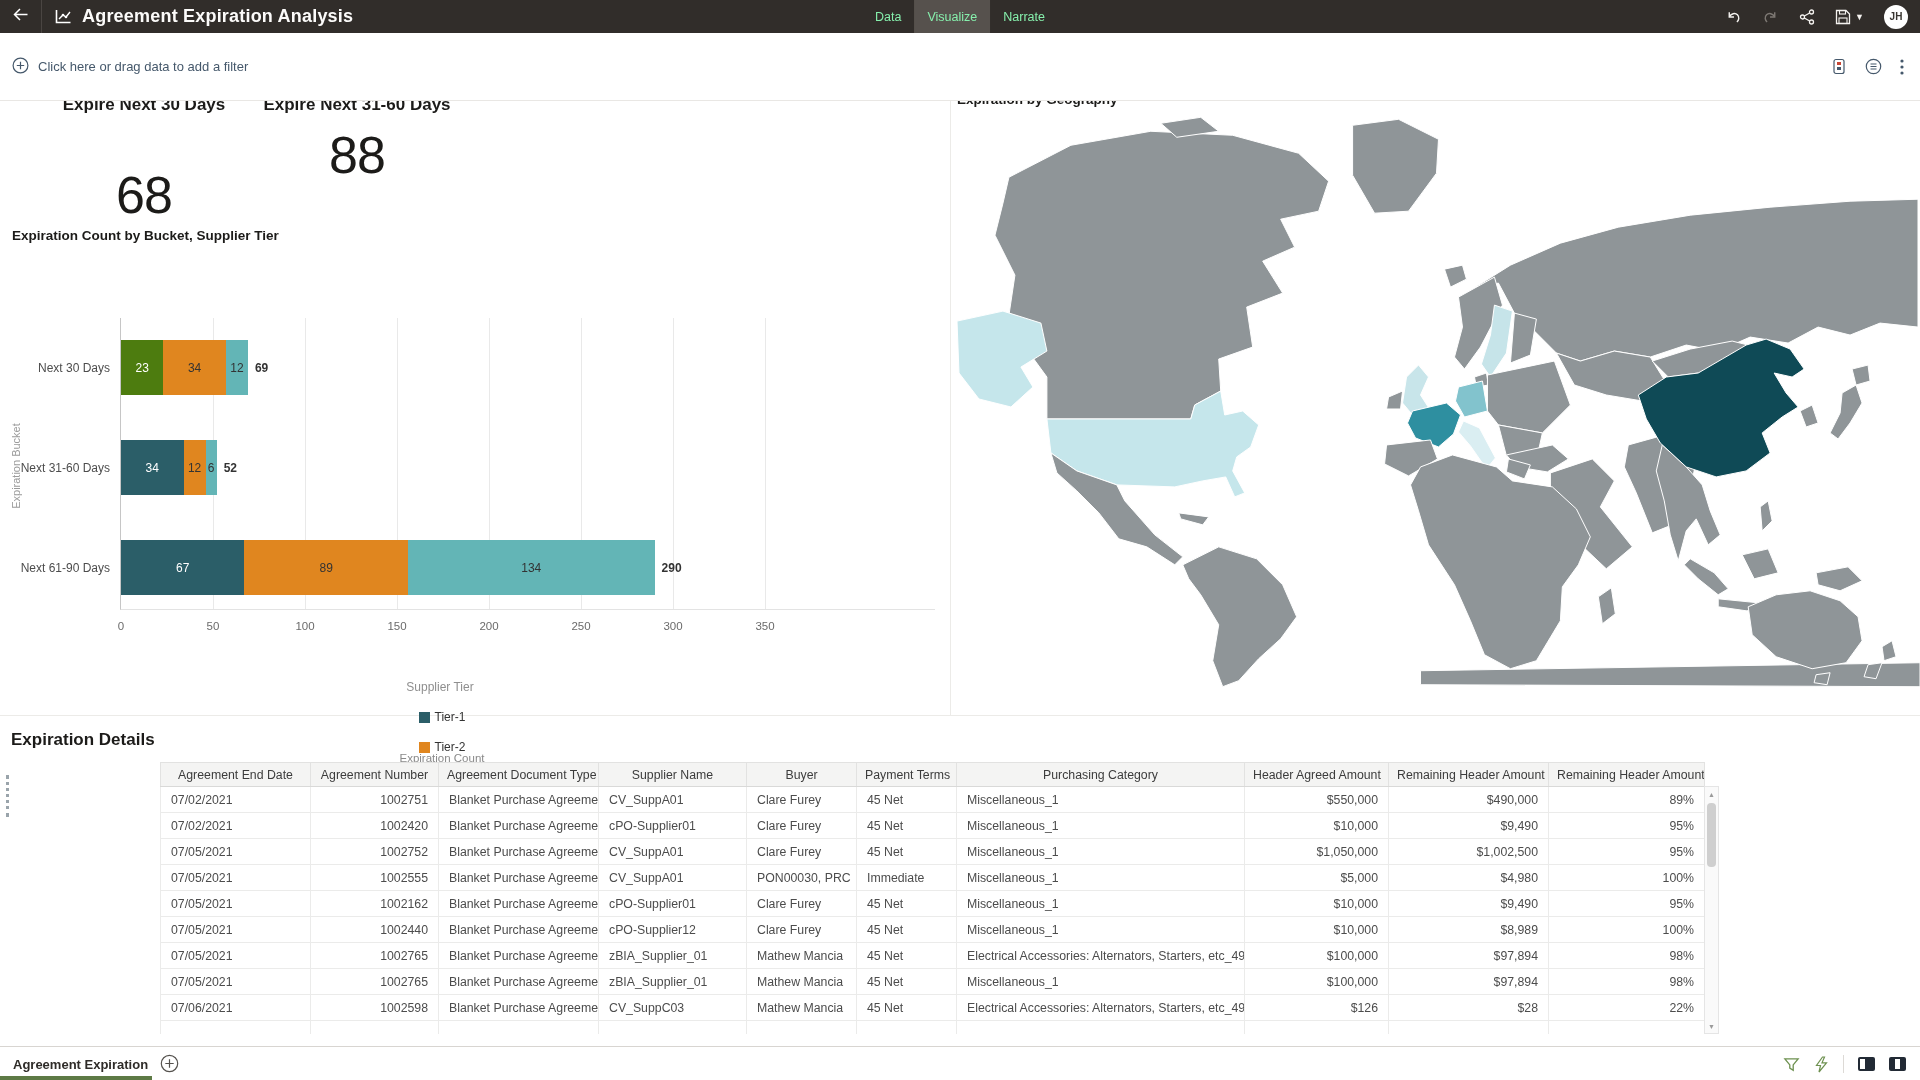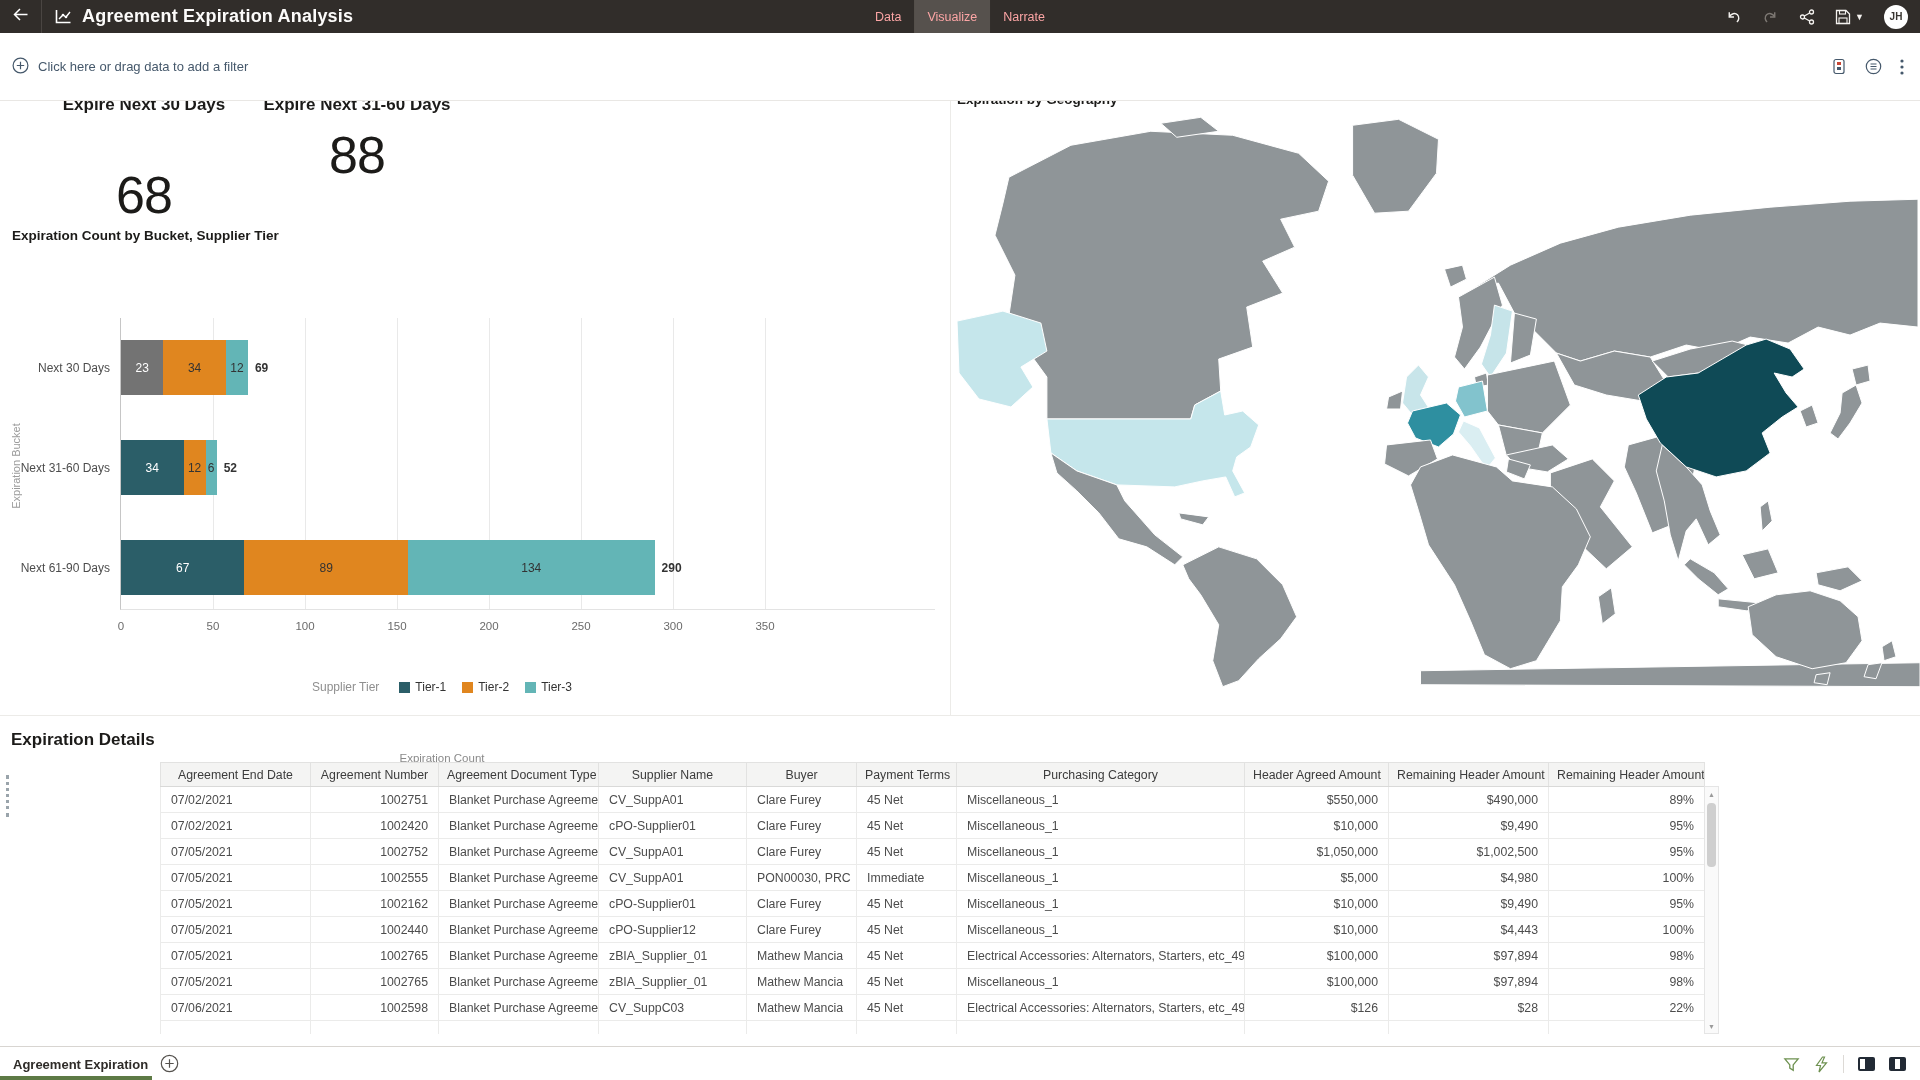--- a/index.html
+++ b/index.html
@@ -10,21 +10,21 @@
   
   .topbar { position:absolute; left:0; top:0; width:1920px; height:33px; background:#312d2a;
             display:flex; align-items:center; color:#fff; z-index:30; }
   .back-btn { width:42px; height:33px; display:flex; align-items:center; justify-content:center;
               border-right:1px solid #4a4542; cursor:pointer; }
   .doc-icon { margin:0 10px 0 13px; display:flex; }
   .topbar-title { font-size:18px; font-weight:bold; letter-spacing:.2px; color:#fcfbfa; }
   .topbar-tabs { position:absolute; left:50%; top:0; transform:translateX(-50%); height:33px;
                  display:flex; align-items:center; }
   .topbar-tab { height:33px; padding:0 13px; display:flex; align-items:center; font-size:12.5px;
-                color:#fca5a5; cursor:pointer; }
+                color:#86efac; cursor:pointer; }
   .topbar-tab.active { background:#56514d; }
   .topbar-actions { position:absolute; right:12px; top:0; height:33px; display:flex;
                     align-items:center; gap:20px; }
   .tb-ico { display:flex; align-items:center; cursor:pointer; color:#f4f2ef; }
   .tb-ico.disabled { color:#7d7873; cursor:default; }
   .savegrp { display:flex; align-items:center; gap:4px; }
   .caret { font-size:9px; color:#f4f2ef; }
   .avatar { width:24px; height:24px; border-radius:50%; background:#fff; color:#393530;
             font-size:10px; font-weight:bold; display:flex; align-items:center;
             justify-content:center; cursor:pointer; }
@@ -59,21 +59,21 @@
              overflow:hidden; cursor:pointer; }
   .bar-total { align-self:center; margin-left:7px; font-size:12px; font-weight:bold; color:#333; }
   .cat-label { position:absolute; left:0; width:110px; text-align:right; font-size:12px;
                color:#4d4d4d; line-height:14px; }
   .x-tick { position:absolute; width:44px; text-align:center; font-size:11.5px; color:#6b6b6b; }
   .x-axis-label { position:absolute; left:120px; width:644px; top:532px; text-align:center;
                   font-size:11.5px; color:#8a8a8a; }
   .y-axis-label { position:absolute; left:-44px; top:240px; width:120px; text-align:center;
                   font-size:11px; color:#9a9a9a; transform:rotate(-90deg); }
   .legend { position:absolute; left:120px; top:460px; width:644px; display:flex;
-            justify-content:center; align-items:center; gap:16px; }
+            justify-content:center; align-items:center; gap:16px;flex-direction:column; }
   .legend-title { font-size:12px; color:#8f8f8f; margin-right:4px; }
   .legend-item { display:flex; align-items:center; gap:5px; font-size:12px; color:#333; cursor:pointer; }
   .legend-swatch { width:11px; height:11px; display:inline-block; }
   .drag-handle { position:absolute; left:6px; top:555px; width:0; height:42px;
                  border-left:3px dotted #9aa4ab; cursor:pointer; }
 
   
   .vis-map { position:absolute; left:951px; top:85px; width:969px; height:630px; overflow:hidden; }
   .map-title { position:absolute; left:6px; top:7px; font-size:13.5px; font-weight:bold; color:#1c1b19; }
   .map-svg { position:absolute; left:0; top:30px; }
@@ -235,21 +235,21 @@
         <div class="x-tick" style="left: 254px; top: 302px;">150</div>
         <div class="gridline" style="left: 368px;"></div>
         <div class="x-tick" style="left: 346px; top: 302px;">200</div>
         <div class="gridline" style="left: 460px;"></div>
         <div class="x-tick" style="left: 438px; top: 302px;">250</div>
         <div class="gridline" style="left: 552px;"></div>
         <div class="x-tick" style="left: 530px; top: 302px;">300</div>
         <div class="gridline" style="left: 644px;"></div>
         <div class="x-tick" style="left: 622px; top: 302px;">350</div>
         <div class="bar-row" style="top: 22px; height: 55px;">
-          <div class="bar-seg" style="width: 42.32px; background: #737373; color: rgb(255, 255, 255);">23</div>
+          <div class="bar-seg" style="width: 42.32px; background: #4d7c0f; color: rgb(255, 255, 255);">23</div>
           <div class="bar-seg" style="width: 62.56px; background: rgb(224, 134, 31); color: rgb(51, 51, 51);">34</div>
           <div class="bar-seg" style="width: 22.08px; background: rgb(99, 181, 182); color: rgb(51, 51, 51);">12</div>
           <div class="bar-total">69</div>
         </div>
         <div class="bar-row" style="top: 122px; height: 55px;">
           <div class="bar-seg" style="width: 62.56px; background: rgb(43, 94, 104); color: rgb(255, 255, 255);">34</div>
           <div class="bar-seg" style="width: 22.08px; background: rgb(224, 134, 31); color: rgb(51, 51, 51);">12</div>
           <div class="bar-seg" style="width: 11.04px; background: rgb(99, 181, 182); color: rgb(51, 51, 51);">6</div>
           <div class="bar-total">52</div>
         </div>
@@ -426,21 +426,21 @@
             </tr>
             <tr>
               <td>07/05/2021</td>
               <td class="num">1002440</td>
               <td>Blanket Purchase Agreement</td>
               <td>cPO-Supplier12</td>
               <td>Clare Furey</td>
               <td>45 Net</td>
               <td>Miscellaneous_1</td>
               <td class="num">$10,000</td>
-              <td class="num">$4,443</td>
+              <td class="num">$8,989</td>
               <td class="num">100%</td>
             </tr>
             <tr>
               <td>07/05/2021</td>
               <td class="num">1002765</td>
               <td>Blanket Purchase Agreement</td>
               <td>zBIA_Supplier_01</td>
               <td>Mathew Mancia</td>
               <td>45 Net</td>
               <td>Electrical Accessories: Alternators, Starters, etc_496</td>

